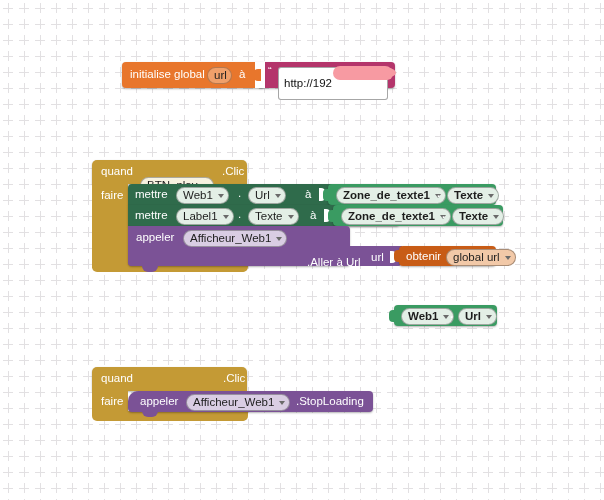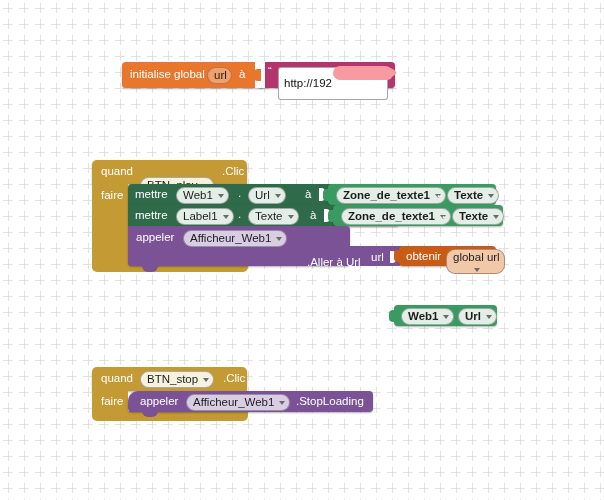--- a/index.html
+++ b/index.html
@@ -207,21 +207,21 @@
         <span class="caret"></span>
       </span>
       <span class="lbl" style="position:absolute;left:179px;top:6px;margin-top:25px;">.Aller à Url</span>
 
       <span class="lbl" style="position:absolute;left:243px;top:26px;">url</span>
       <div style="position:absolute;left:262px;top:25px;width:6px;height:12px;background:#ffffff;border-radius:0 4px 4px 0;"></div>
 
       <div class="blk c-orange-dk shadow" style="left:271px;top:20px;width:97px;height:20px;border-radius:4px;">
         <div style="position:absolute;left:-5px;top:4px;width:6px;height:12px;background:#c85c16;border-radius:4px 0 0 4px;"></div>
         <span class="lbl" style="position:absolute;left:7px;top:5px;">obtenir</span>
-        <span class="field" style="position:absolute;left:47px;top:3px;background:#f2c9a8;flex-direction:column;">
+        <span class="field" style="position:absolute;left:47px;top:3px;background:#f2c9a8;">
           <span>global url</span>
           <span class="caret"></span>
         </span>
       </div>
     </div>
   </div>
 
   <div class="blk c-green-get shadow" style="left:394px;top:305px;width:103px;height:21px;border-radius:4px;">
     <div style="position:absolute;left:-5px;top:5px;width:6px;height:12px;background:#3a9b62;border-radius:4px 0 0 4px;"></div>
     <span class="field" style="position:absolute;left:7px;top:3px;background:#e3efe6;">
@@ -236,24 +236,20 @@
   </div>
 
   <div class="blk" style="left:92px;top:367px;width:290px;height:54px;">
 
     <div class="blk c-gold shadow" style="left:0;top:0;width:155px;height:24px;border-radius:5px 5px 0 0;"></div>
     <div class="blk c-gold" style="left:0;top:22px;width:36px;height:26px;"></div>
     <div class="blk c-gold" style="left:0;top:44px;width:155px;height:10px;border-radius:0 0 5px 5px;"></div>
     <div class="blk c-gold" style="left:36px;top:44px;width:120px;height:10px;border-radius:0 0 5px 0;"></div>
 
     <span class="lbl" style="position:absolute;left:9px;top:6px;">quand</span>
-    <span class="field" style="position:absolute;left:48px;top:4px;background:#f7f2e0;">
-      <span>BTN_stop</span>
-      <span class="caret"></span>
-    </span>
     <span class="lbl" style="position:absolute;left:131px;top:6px;">.Clic</span>
 
     <span class="lbl" style="position:absolute;left:9px;top:29px;">faire</span>
 
     <div class="blk c-purple shadow" style="left:36px;top:24px;width:245px;height:21px;border-radius:10px 4px 4px 4px;">
       <div style="position:absolute;left:14px;top:20px;width:16px;height:6px;background:#7b5296;border-radius:0 0 7px 7px;"></div>
       <span class="lbl" style="position:absolute;left:12px;top:5px;">appeler</span>
       <span class="field" style="position:absolute;left:58px;top:3px;background:#d9cde3;">
         <span>Afficheur_Web1</span>
         <span class="caret"></span>

